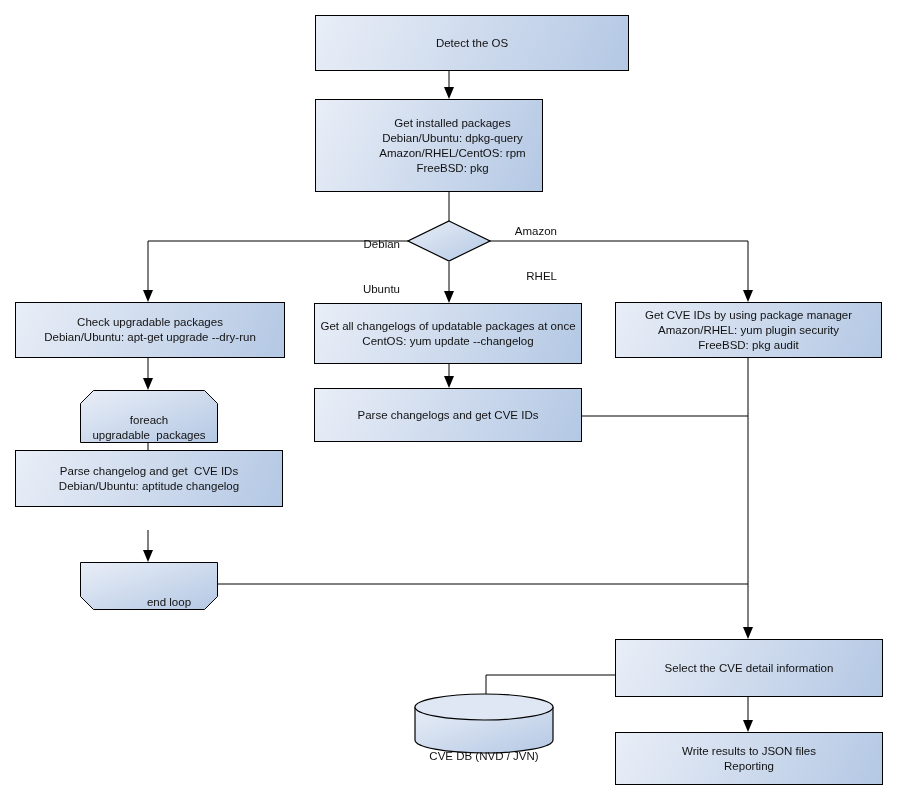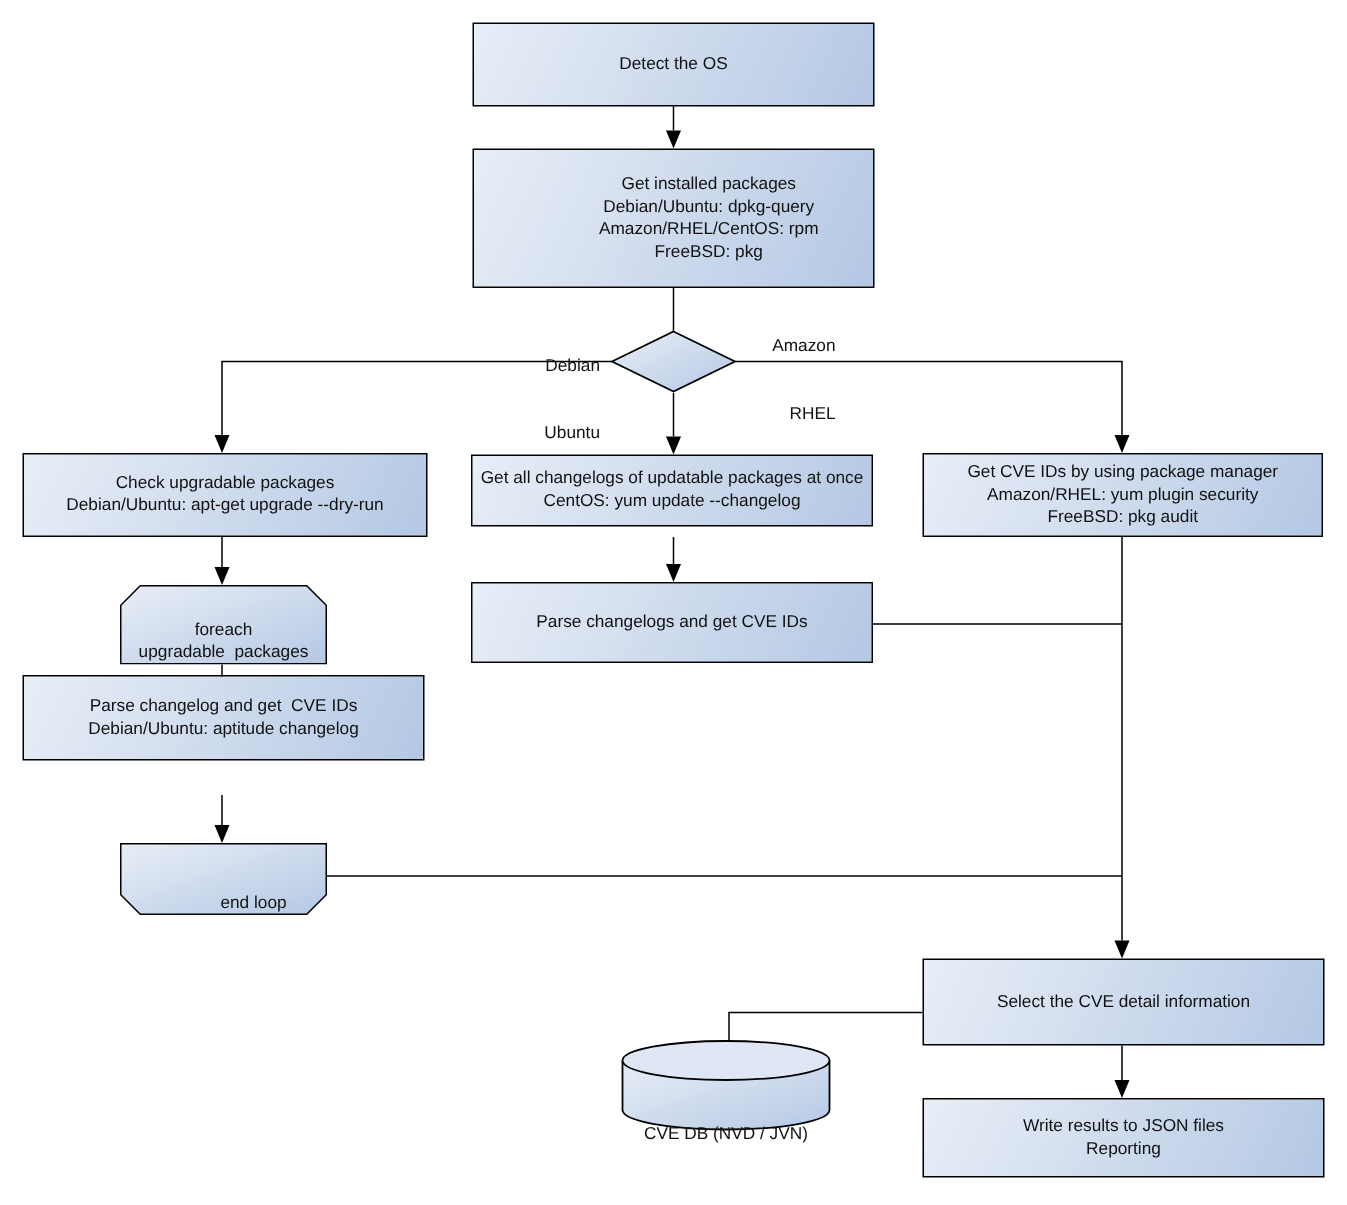--- a/index.html
+++ b/index.html
@@ -87,25 +87,25 @@
     </g>
     <g>
       <path d="M748 697 V720"></path>
       <path d="M748 732 L743 720 L753 720 Z" fill="#000000" stroke="none"></path>
     </g>
     <g>
       <path d="M615 675 H486 V703"></path>
     </g>
   </svg>
 
-  <div class="node" style="left:315px; top:15px; width:268px; height:56px;">
+  <div class="node" style="left:315px; top:15px; width:314px; height:56px;">
     <div class="ln">Detect the OS</div>
   </div>
 
-  <div class="node" style="left:315px; top:99px; width:268px; height:93px;padding-left:47px;">
+  <div class="node" style="left:315px; top:99px; width:228px; height:93px;padding-left:47px;">
     <div class="ln">Get installed packages</div>
     <div class="ln">Debian/Ubuntu: dpkg-query</div>
     <div class="ln">Amazon/RHEL/CentOS: rpm</div>
     <div class="ln">FreeBSD: pkg</div>
   </div>
 
   <div class="shape-node" style="left:407px; top:220px; width:84px; height:42px;">
     <svg width="84" height="42" viewBox="0 0 84 42">
       <polygon points="42,1 83,21 42,41 1,21" fill="url(#shapeGrad)" stroke="#000000" stroke-width="1.2"></polygon>
     </svg>
@@ -146,21 +146,21 @@
 
   <div class="shape-node" style="left:80px; top:562px; width:138px; height:48px;padding-left:40px;">
     <svg width="138" height="48" viewBox="0 0 138 48">
       <polygon points="0.5,0.5 137.5,0.5 137.5,34.5 124.5,47.5 13.5,47.5 0.5,34.5" fill="url(#shapeGrad)" stroke="#000000" stroke-width="1"></polygon>
     </svg>
     <div class="shape-label">
       <div class="ln">end loop</div>
     </div>
   </div>
 
-  <div class="node" style="left:314px; top:303px; width:268px; height:48px;">
+  <div class="node" style="left:314px; top:303px; width:268px; height:61px;">
     <div class="ln">Get all changelogs of updatable packages at once</div>
     <div class="ln">CentOS: yum update --changelog</div>
   </div>
 
   <div class="node" style="left:314px; top:388px; width:268px; height:54px;">
     <div class="ln">Parse changelogs and get CVE IDs</div>
   </div>
 
   <div class="node" style="left:615px; top:302px; width:267px; height:56px;">
     <div class="ln">Get CVE IDs by using package manager</div>

